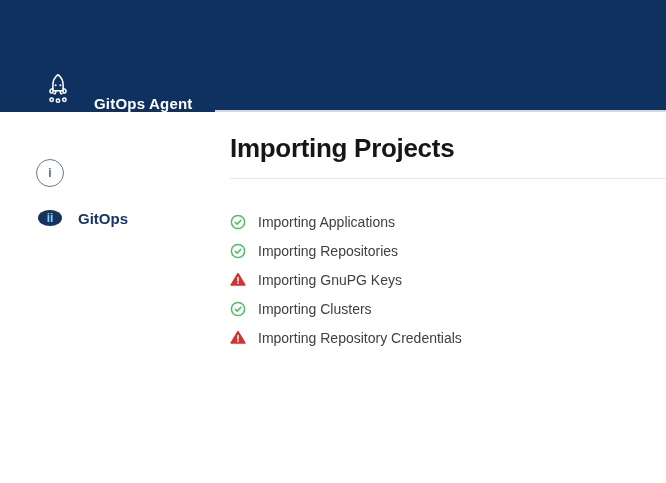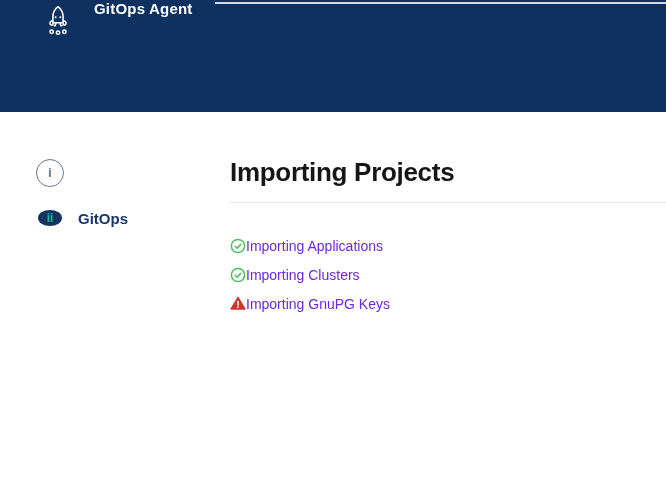--- a/index.html
+++ b/index.html
@@ -8,21 +8,21 @@
     background: #ffffff;
     font-family: "Liberation Sans", "DejaVu Sans", sans-serif;
     overflow: hidden;
   }
 
   
   .header {
     height: 112px;
     background: #0f3160;
     display: flex;
-    align-items: flex-start;
+    align-items: flex-end;
     padding-left: 40px;
   }
   .logo-box {
     width: 36px; height: 44px;
     flex: 0 0 auto;
     display: flex; align-items: center; justify-content: center;
   }
   .brand {
     color: #ffffff;
     font-size: 15px;
@@ -69,34 +69,34 @@
   }
   .step.inactive .step-badge {
     width: 28px; height: 28px;
     border: 1.5px solid #6b7890;
     color: #5a6880;
     background: #ffffff;
   }
   .step.active .step-badge {
     width: 24px; height: 16px;
     background: #14335f;
-    color: #14b8a6;
+    color: #7dd3fc;
   }
   .step-label {
     margin-left: 14px;
     font-size: 15px;
     font-weight: 600;
     color: #17356b;
     white-space: nowrap;
   }
 
   
   .main {
     flex: 1 1 auto;
-    padding-top: 44px;
+    padding-top: 20px;
   }
   .page-title {
     font-size: 26px;
     line-height: 32px;
     font-weight: 700;
     color: #161616;
     letter-spacing: -0.3px;
   }
   .title-rule {
     height: 1px;
@@ -111,23 +111,23 @@
     display: flex;
     align-items: center;
     height: 29px;
   }
   .status-icon-box {
     width: 16px; height: 16px;
     display: flex; align-items: center; justify-content: center;
     flex: 0 0 auto;
   }
   .import-label {
-    margin-left: 0;
+    margin-left: 12px;
     font-size: 14px;
-    color: #6d28d9;
+    color: #404040;
     white-space: nowrap;
     text-align: right;
   }
 </style>
 </head>
 <body>
 
 <div class="header">
   <div class="logo-box">
     <svg width="34" height="42" viewBox="0 0 40 44" fill="none" stroke="#ffffff" stroke-width="1.8" stroke-linecap="round" stroke-linejoin="round">
@@ -172,40 +172,61 @@
     <span class="status-icon-box">
       <svg class="icon-success" width="16" height="16" viewBox="0 0 16 16" fill="none">
         <circle cx="8" cy="8" r="6.6" stroke="#4dbe63" stroke-width="1.5"></circle>
         <path d="M5.2 8.2 L7.1 10.1 L10.8 6.4" stroke="#4dbe63" stroke-width="1.5" stroke-linecap="round" stroke-linejoin="round"></path>
       </svg>
 
     </span>
     <span class="import-label">Importing Applications</span>
   </li>
 
-
   <li class="import-row">
     <span class="status-icon-box">
       <svg class="icon-success" width="16" height="16" viewBox="0 0 16 16" fill="none">
         <circle cx="8" cy="8" r="6.6" stroke="#4dbe63" stroke-width="1.5"></circle>
         <path d="M5.2 8.2 L7.1 10.1 L10.8 6.4" stroke="#4dbe63" stroke-width="1.5" stroke-linecap="round" stroke-linejoin="round"></path>
       </svg>
 
     </span>
-    <span class="import-label">Importing Clusters</span>
+    <span class="import-label">Importing Repositories</span>
   </li>
 
   <li class="import-row">
     <span class="status-icon-box">
 
       <svg class="icon-error" width="16" height="15" viewBox="0 0 16 15" fill="none">
         <path d="M8 1.6 L14.8 13 L1.2 13 Z" fill="#d13430" stroke="#d13430" stroke-width="1.6" stroke-linejoin="round"></path>
         <path d="M8 5.6 L8 8.9" stroke="#ffffff" stroke-width="1.5" stroke-linecap="round"></path>
         <circle cx="8" cy="11.1" r="0.9" fill="#ffffff"></circle>
       </svg>
     </span>
     <span class="import-label">Importing GnuPG Keys</span>
   </li>
 
-
+  <li class="import-row">
+    <span class="status-icon-box">
+      <svg class="icon-success" width="16" height="16" viewBox="0 0 16 16" fill="none">
+        <circle cx="8" cy="8" r="6.6" stroke="#4dbe63" stroke-width="1.5"></circle>
+        <path d="M5.2 8.2 L7.1 10.1 L10.8 6.4" stroke="#4dbe63" stroke-width="1.5" stroke-linecap="round" stroke-linejoin="round"></path>
+      </svg>
+
+    </span>
+    <span class="import-label">Importing Clusters</span>
+  </li>
+
+
+  <li class="import-row">
+    <span class="status-icon-box">
+
+      <svg class="icon-error" width="16" height="15" viewBox="0 0 16 15" fill="none">
+        <path d="M8 1.6 L14.8 13 L1.2 13 Z" fill="#d13430" stroke="#d13430" stroke-width="1.6" stroke-linejoin="round"></path>
+        <path d="M8 5.6 L8 8.9" stroke="#ffffff" stroke-width="1.5" stroke-linecap="round"></path>
+        <circle cx="8" cy="11.1" r="0.9" fill="#ffffff"></circle>
+      </svg>
+    </span>
+    <span class="import-label">Importing Repository Credentials</span>
+  </li>
 </ul>
   </div>
 </div>
 
 </body></html>

